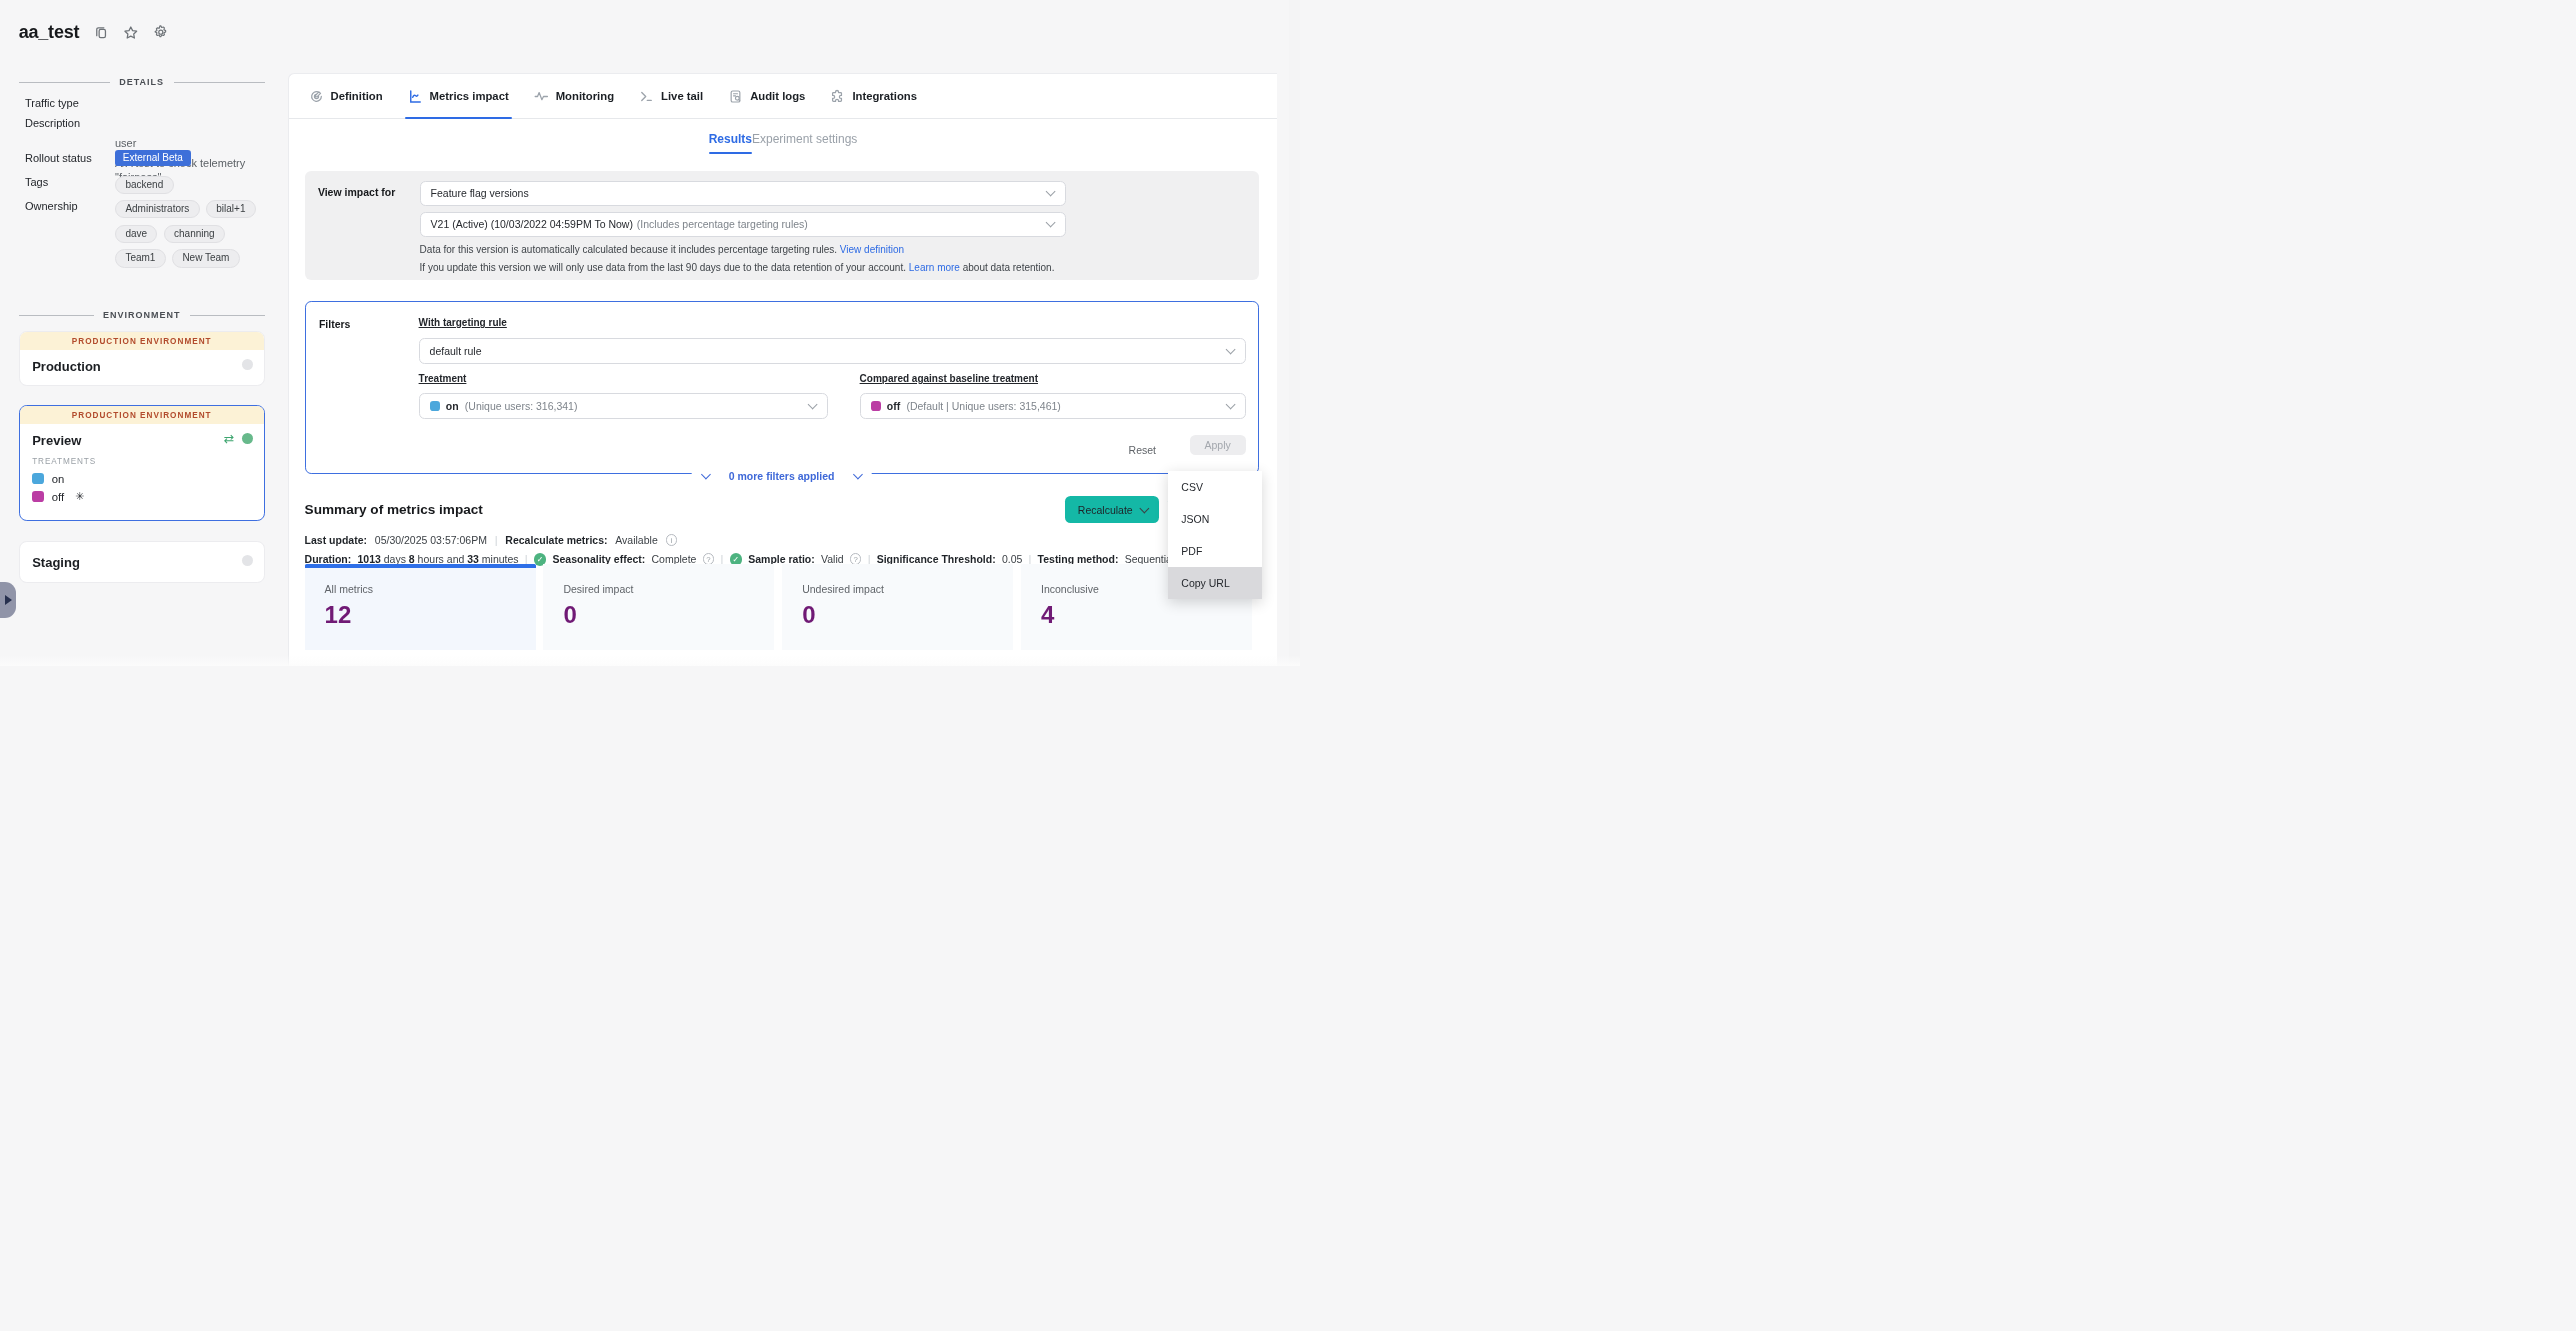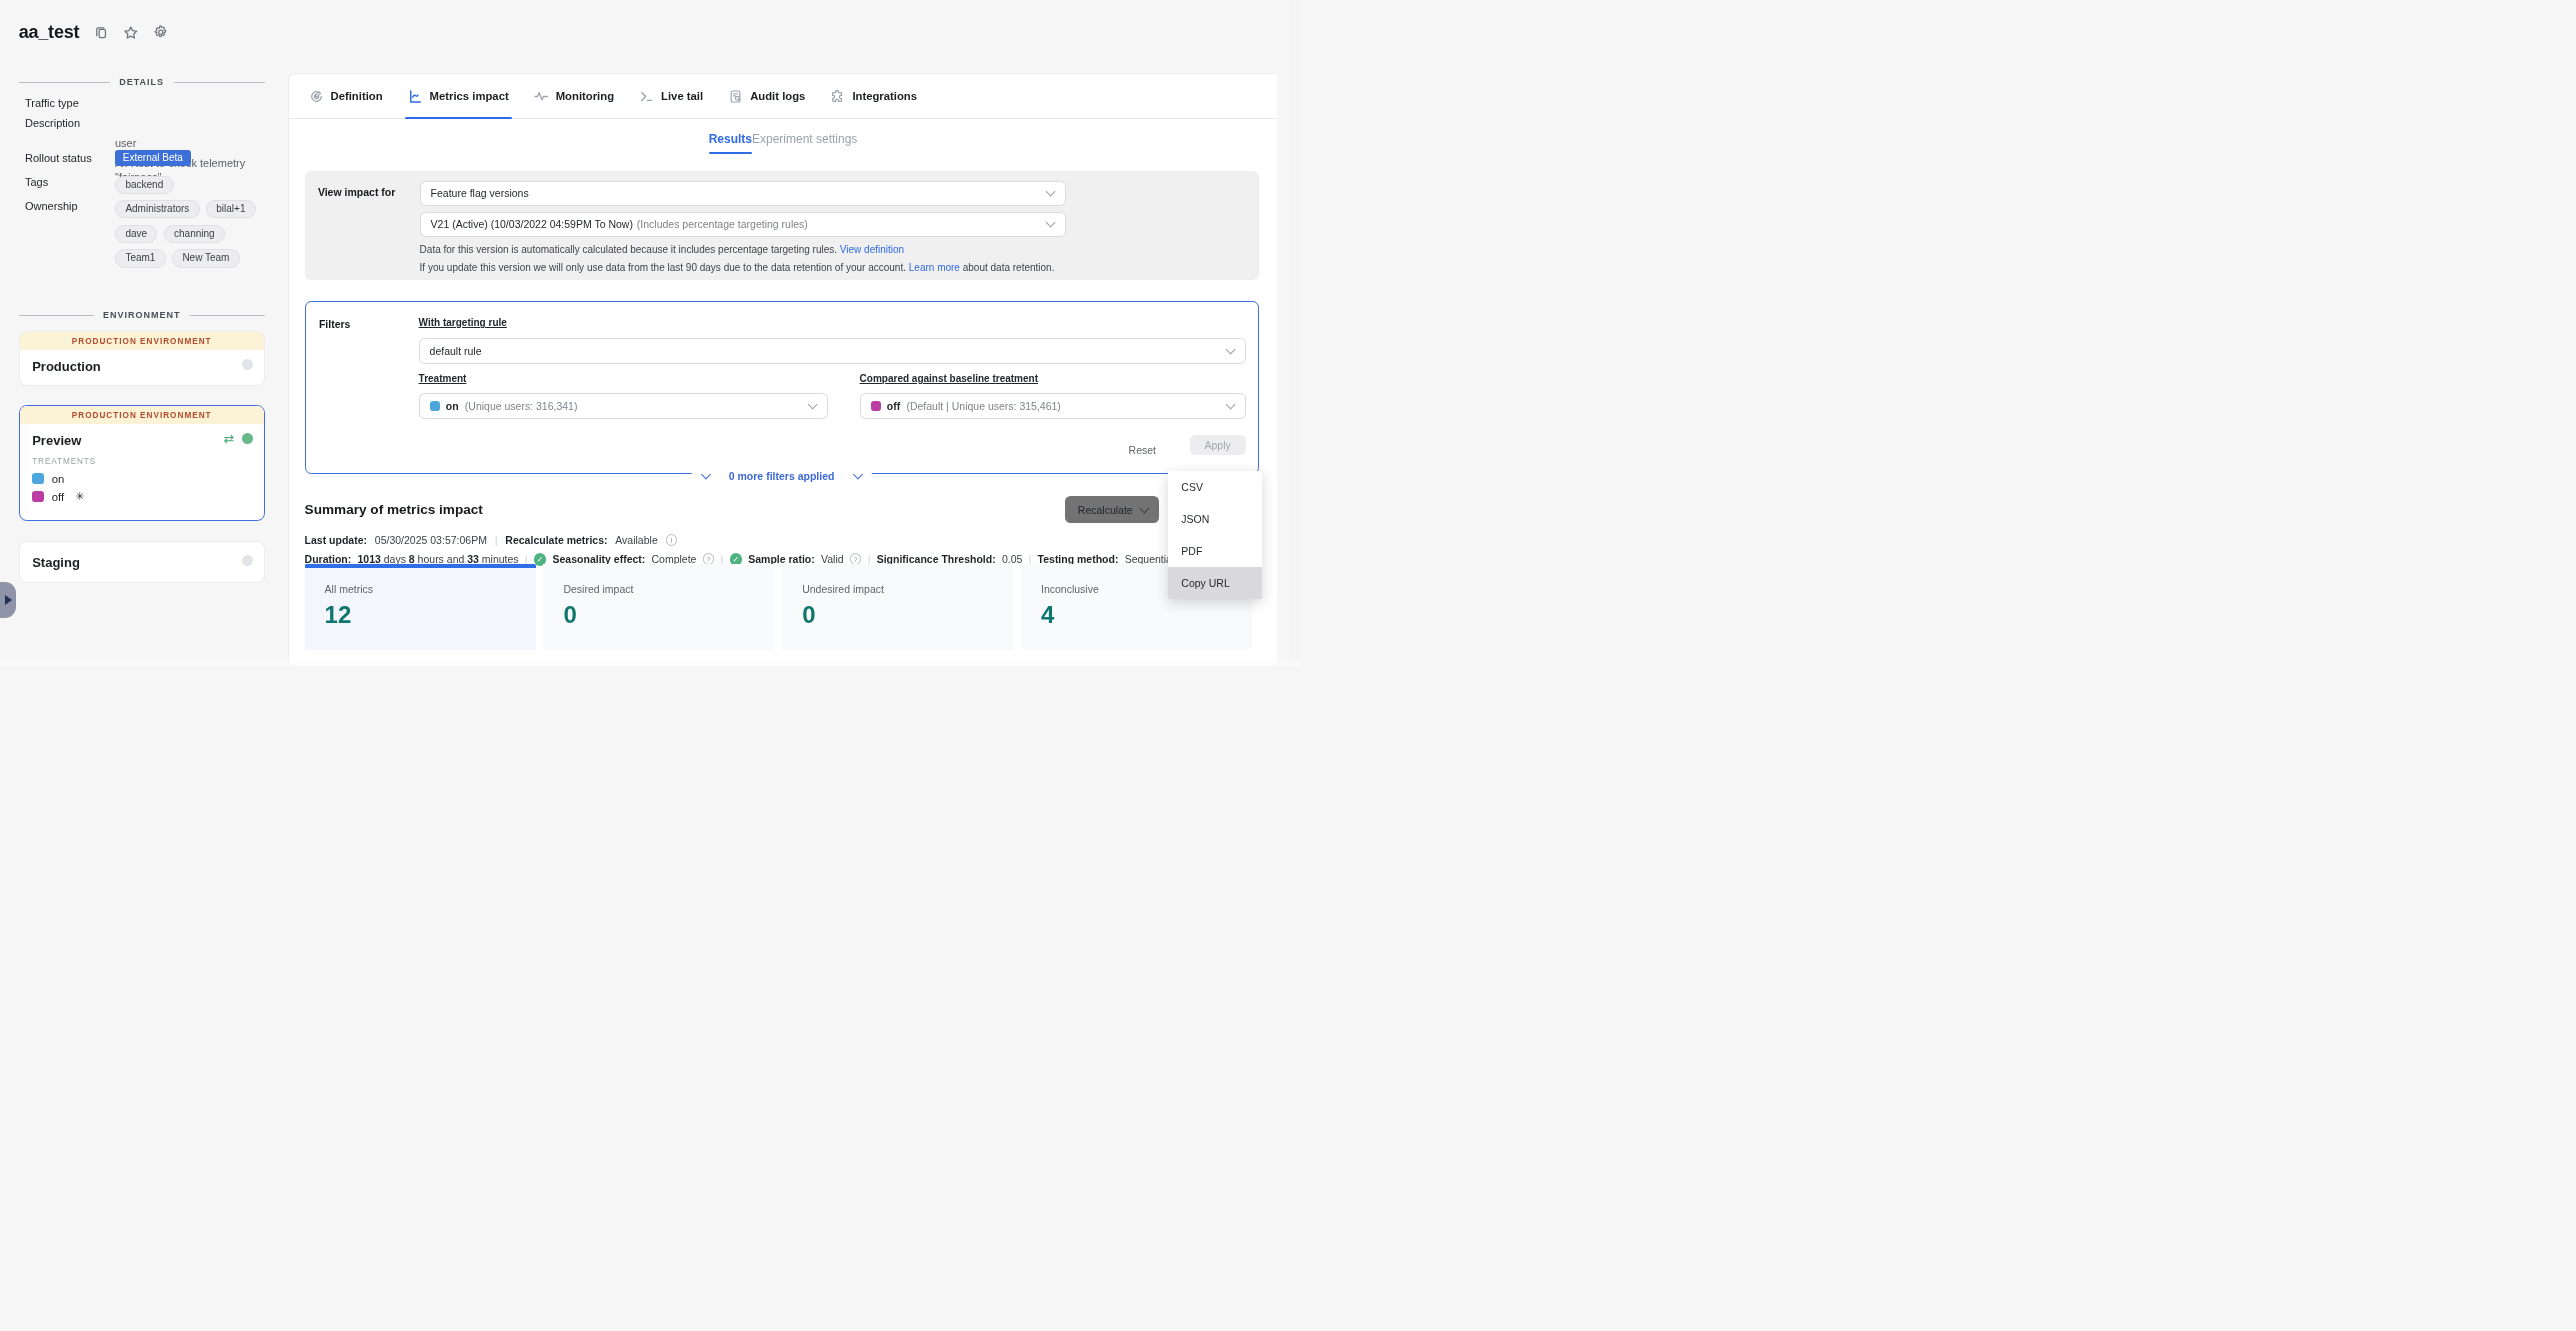--- a/index.html
+++ b/index.html
@@ -60,34 +60,34 @@
   .filters-box{position:absolute;left:15.6px;top:142px;width:954px;height:173px;border:0.8px solid #3e6fe0;border-bottom-width:1.6px;border-radius:6.2px;box-sizing:border-box;text-align:right;}
   .flabel{font-size:10.5px;font-weight:700;color:#17191c;}
   .fsub{font-size:10px;font-weight:700;color:#23262b;text-decoration:underline;}
   .btn-reset{position:absolute;font-size:10.5px;color:#5f6368;cursor:pointer;}
   .btn-apply{position:absolute;background:#ededef;color:#a3a7ad;font-size:10.5px;border-radius:5.5px;display:flex;align-items:center;justify-content:center;cursor:default;}
   .more-filters{position:absolute;left:50%;bottom:-8.6px;transform:translateX(-50%);background:#fff;padding:0 11px;display:flex;align-items:center;gap:20px;}
   .more-filters .txt{font-size:10.5px;font-weight:700;color:#3e68d8;white-space:nowrap;}
   .chev-blue{width:5.5px;height:5.5px;border-right:1.4px solid #3e68d8;border-bottom:1.4px solid #3e68d8;transform:rotate(45deg) translate(-0.8px,-0.8px);}
   
   .summary-title{position:absolute;left:15.6px;top:343px;font-size:13.6px;font-weight:700;color:#17191c;}
-  .btn-gray{position:absolute;height:27px;background:#737373;border-radius:5.5px;display:flex;align-items:center;justify-content:center;gap:7px;font-size:10.5px;color:#1f2328;cursor:pointer;box-sizing:border-box;}
+  .btn-gray{position:absolute;height:27px;background:#14b8a6;border-radius:5.5px;display:flex;align-items:center;justify-content:center;gap:7px;font-size:10.5px;color:#1f2328;cursor:pointer;box-sizing:border-box;}
   .btn-gray .chev2{width:5.5px;height:5.5px;border-right:1.2px solid #3c4043;border-bottom:1.2px solid #3c4043;transform:rotate(45deg) translateY(-1.6px);}
   .status-row{position:absolute;left:15.6px;display:flex;align-items:center;gap:7.8px;font-size:10.5px;color:#3c4146;white-space:nowrap;}
   .status-row .b{font-weight:700;color:#1f2328;}
   .sep{color:#cfd3d8;font-size:11px;}
   .check{width:12.5px;height:12.5px;border-radius:50%;background:#4db380;color:#fff;font-size:7.8px;display:inline-flex;align-items:center;justify-content:center;flex:none;}
   .qi{width:11.7px;height:11.7px;border-radius:50%;border:0.8px solid #b6bac0;color:#9aa0a6;font-size:7.8px;display:inline-flex;align-items:center;justify-content:center;flex:none;box-sizing:border-box;}
   
   .cards{position:absolute;left:15.6px;top:405px;display:flex;gap:7.8px;}
   .mcard{width:231px;height:86px;background:#f8fafc;position:relative;box-sizing:border-box;padding:18.7px 0 0 20px;}
   .mcard.first{background:#f3f7fd;}
   .mcard.first::before{content:"";position:absolute;left:0;top:0;right:0;height:3.9px;background:#2e6fe8;border-radius:1.6px 1.6px 0 0;}
   .mcard .mlabel{font-size:10.5px;color:#5f6368;}
-  .mcard .mvalue{font-size:24px;font-weight:700;color:#0f766e;margin-top:6.2px;}
+  .mcard .mvalue{font-size:24px;font-weight:700;color:#701a75;margin-top:6.2px;}
   
   .menu{position:absolute;left:879px;top:312px;width:94px;background:#fff;box-shadow:0 3.9px 14px rgba(0,0,0,.16);z-index:30;border-radius:0 0 1.6px 1.6px;}
   .menu-item{height:32px;display:flex;align-items:center;padding-left:13.3px;font-size:10.5px;color:#25282d;cursor:pointer;}
   .menu-item.hl{background:#d9d9dc;text-align:center;}
   .right-gutter{position:absolute;right:0;top:0;width:11px;height:666px;background:#f4f4f5;}
   .bottom-fade{position:absolute;left:0;right:0;bottom:0;height:11px;background:linear-gradient(rgba(255,255,255,0),rgba(252,252,252,.9));pointer-events:none;}
 </style>
 </head>
 <body>
 

